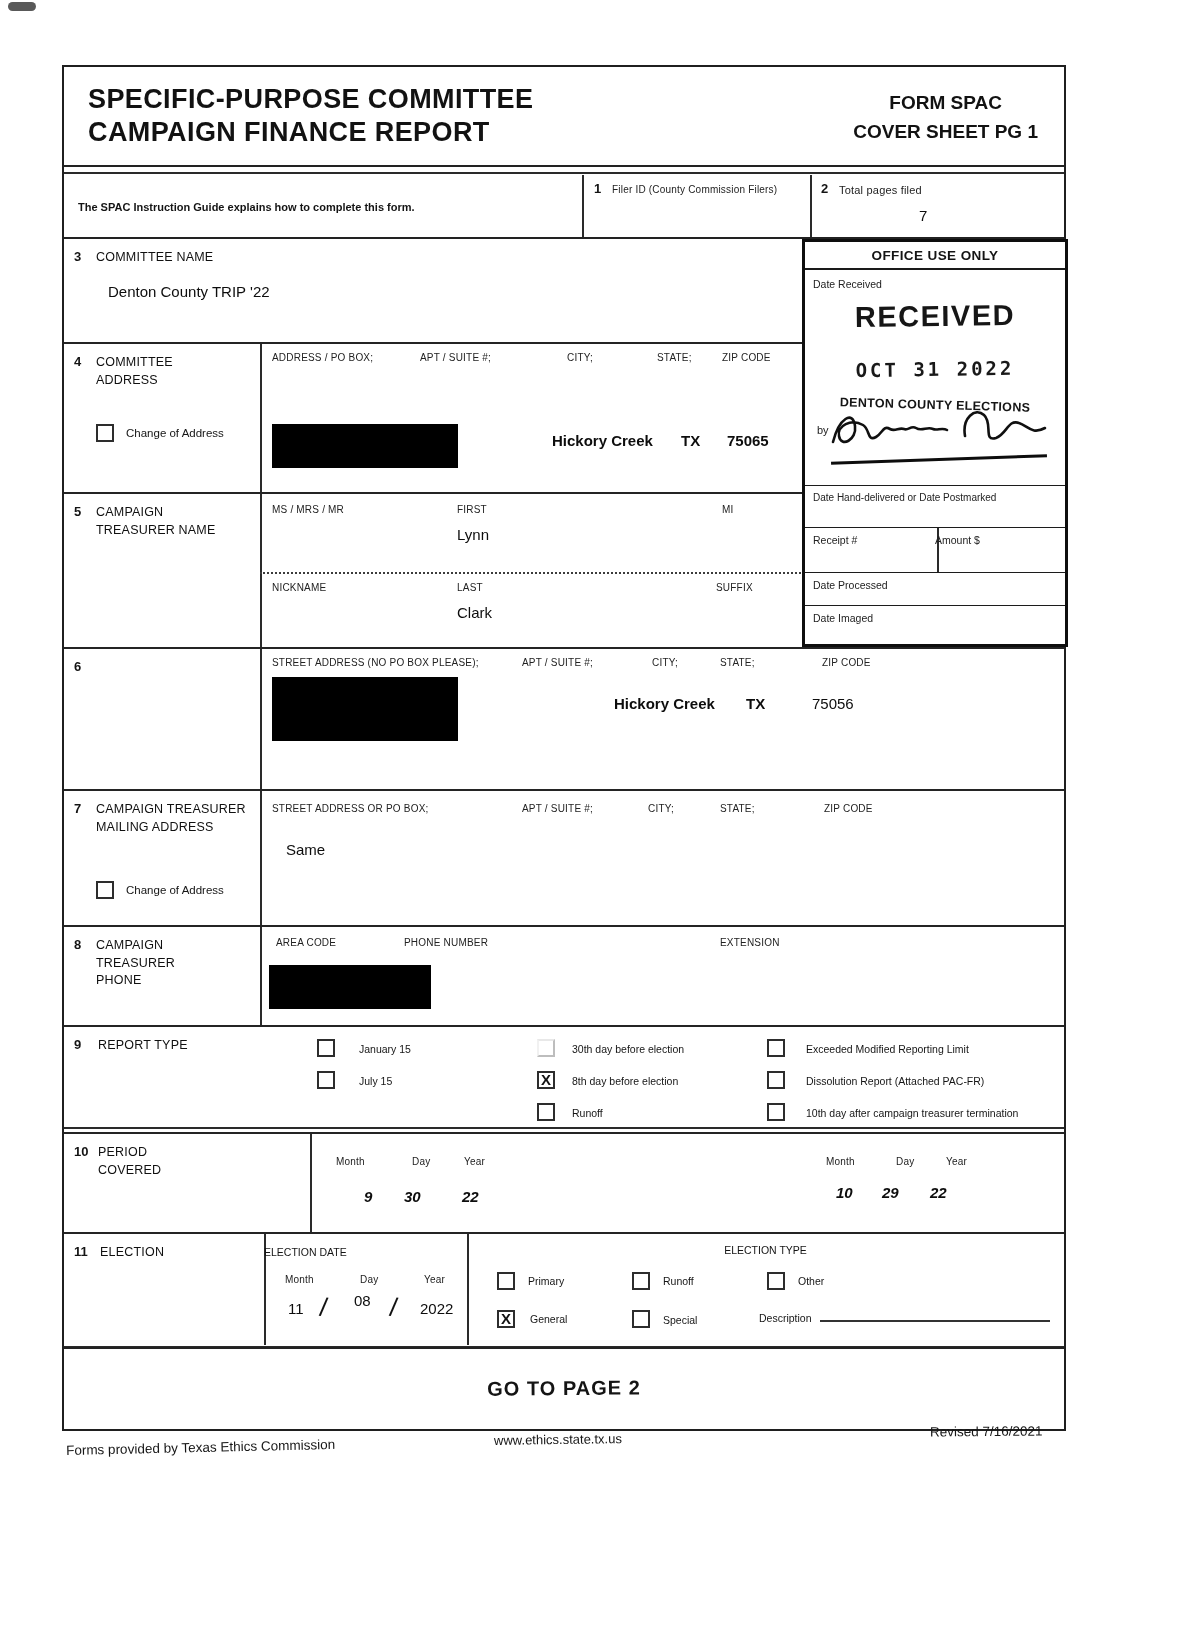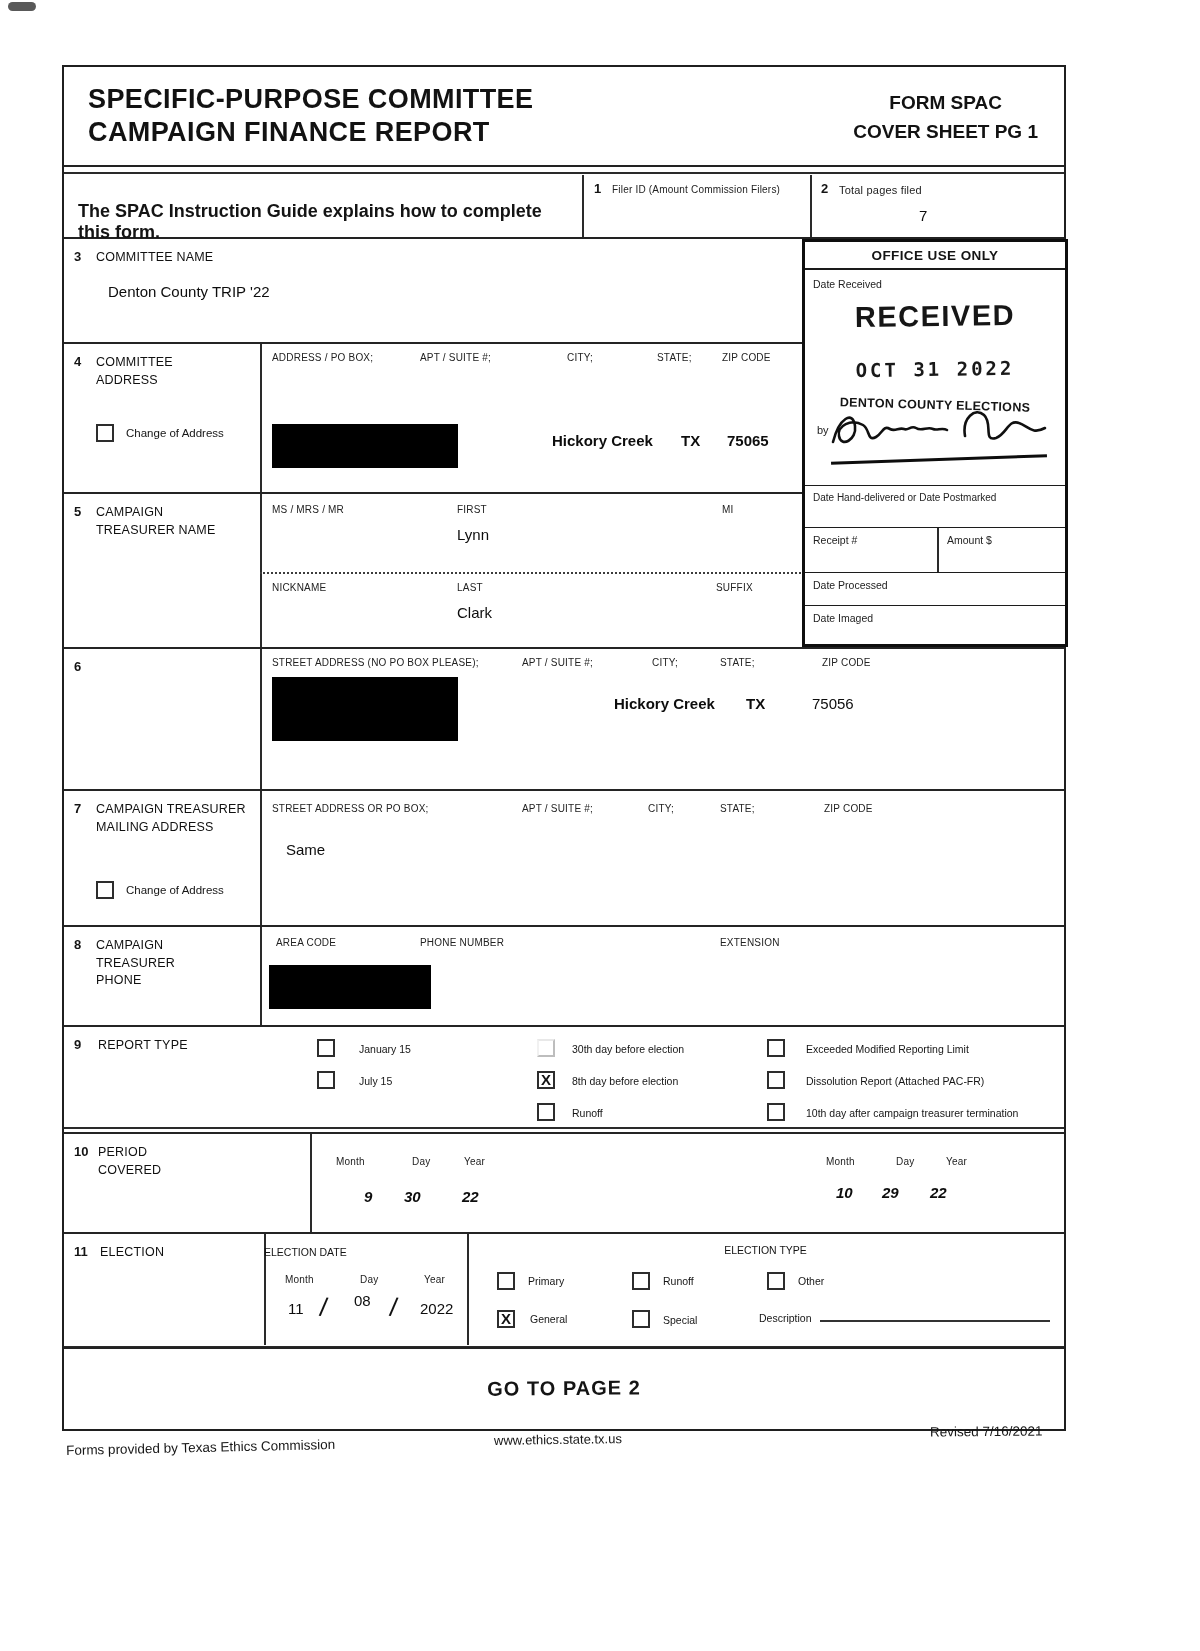--- a/index.html
+++ b/index.html
@@ -57,24 +57,24 @@
         <div>CAMPAIGN FINANCE REPORT</div>
       </div>
       <div class="abs formname" style="right:26px;top:22px;">
         <div>FORM SPAC</div>
         <div>COVER SHEET PG 1</div>
       </div>
     </div>
     <div class="thinline" style="left:0;top:105px;width:100%;"></div>
 
     <div class="sec" style="top:108px;height:64px;width:100%;border-top:none;border-bottom:2px solid #222;">
-      <div class="abs" style="left:14px;top:26px;width:490px;font-weight:700;font-size:18px;">The SPAC Instruction Guide explains how to complete this form.</div>
+      <div class="abs" style="left:14px;top:26px;width:490px;font-weight:700;font-size:11px;">The SPAC Instruction Guide explains how to complete this form.</div>
       <div class="vl" style="left:518px;"></div>
       <span class="abs num" style="left:530px;top:6px;">1</span>
-      <span class="ch" style="left:548px;top:9px;">Filer ID (Amount Commission Filers)</span>
+      <span class="ch" style="left:548px;top:9px;">Filer ID (County Commission Filers)</span>
       <div class="vl" style="left:746px;"></div>
       <span class="abs num" style="left:757px;top:6px;">2</span>
       <span class="ch" style="left:775px;top:9px;font-size:11px;">Total pages filed</span>
       <span class="val" style="left:855px;top:32px;">7</span>
     </div>
 
     <div class="sec" style="top:172px;height:103px;width:740px;border-top:none;">
       <span class="abs num" style="left:10px;top:10px;">3</span>
       <span class="abs seclbl" style="left:32px;top:10px;">COMMITTEE NAME</span>
       <span class="val" style="left:44px;top:44px;">Denton County TRIP '22</span>
@@ -123,21 +123,21 @@
         <path d="M10 42 C16 18 30 10 32 26 C34 40 18 48 16 36 C14 26 28 18 40 25 C47 29 44 42 53 37 C60 33 60 25 67 29 C72 32 76 27 81 29 C85 31 88 25 93 28 C99 32 104 26 110 29 C114 31 119 27 124 30" stroke="#101010" stroke-width="2.6" fill="none" stroke-linecap="round"></path>
         <path d="M142 36 C139 18 152 7 161 15 C170 23 160 42 173 38 C184 34 185 19 196 23 C205 26 209 35 222 28" stroke="#101010" stroke-width="2.6" fill="none" stroke-linecap="round"></path>
       </svg>
       <div class="abs" style="left:26px;top:216px;width:216px;height:2.5px;background:#0d0d0d;transform:rotate(-2deg);"></div>
       <div class="orow" style="top:243px;height:42px;">
         <span class="small" style="left:8px;top:6px;font-size:10px;">Date Hand-delivered or Date Postmarked</span>
       </div>
       <div class="orow" style="top:285px;height:45px;">
         <span class="small" style="left:8px;top:6px;">Receipt #</span>
         <div class="vl" style="left:132px;width:1.5px;"></div>
-        <span class="small" style="left:142px;top:6px;text-align:right;">Amount $</span>
+        <span class="small" style="left:130px;top:6px;text-align:right;">Amount $</span>
       </div>
       <div class="orow" style="top:330px;height:33px;">
         <span class="small" style="left:8px;top:6px;">Date Processed</span>
       </div>
       <div class="orow" style="top:363px;height:39px;">
         <span class="small" style="left:8px;top:6px;">Date Imaged</span>
       </div>
     </div>
 
     <div class="sec" style="top:580px;height:142px;width:100%;">
@@ -166,21 +166,21 @@
       <span class="ch" style="left:656px;top:12px;">STATE;</span>
       <span class="ch" style="left:760px;top:12px;">ZIP CODE</span>
       <span class="val" style="left:222px;top:50px;">Same</span>
     </div>
 
     <div class="sec" style="top:858px;height:100px;width:100%;">
       <span class="abs num" style="left:10px;top:10px;">8</span>
       <div class="abs seclbl" style="left:32px;top:10px;width:120px;">CAMPAIGN TREASURER PHONE</div>
       <div class="vl" style="left:196px;"></div>
       <span class="ch" style="left:212px;top:10px;">AREA CODE</span>
-      <span class="ch" style="left:356px;top:10px;">PHONE NUMBER</span>
+      <span class="ch" style="left:340px;top:10px;">PHONE NUMBER</span>
       <span class="ch" style="left:612px;top:10px;padding-left:44px;">EXTENSION</span>
       <div class="redact" style="left:205px;top:38px;width:162px;height:44px;"></div>
     </div>
 
     <div class="sec" style="top:958px;height:107px;width:100%;">
       <span class="abs num" style="left:10px;top:10px;">9</span>
       <span class="abs seclbl" style="left:34px;top:10px;">REPORT TYPE</span>
 
       <span class="cb" style="left:253px;top:12px;"></span>
       <span class="optlbl" style="left:295px;top:16px;">January 15</span>

